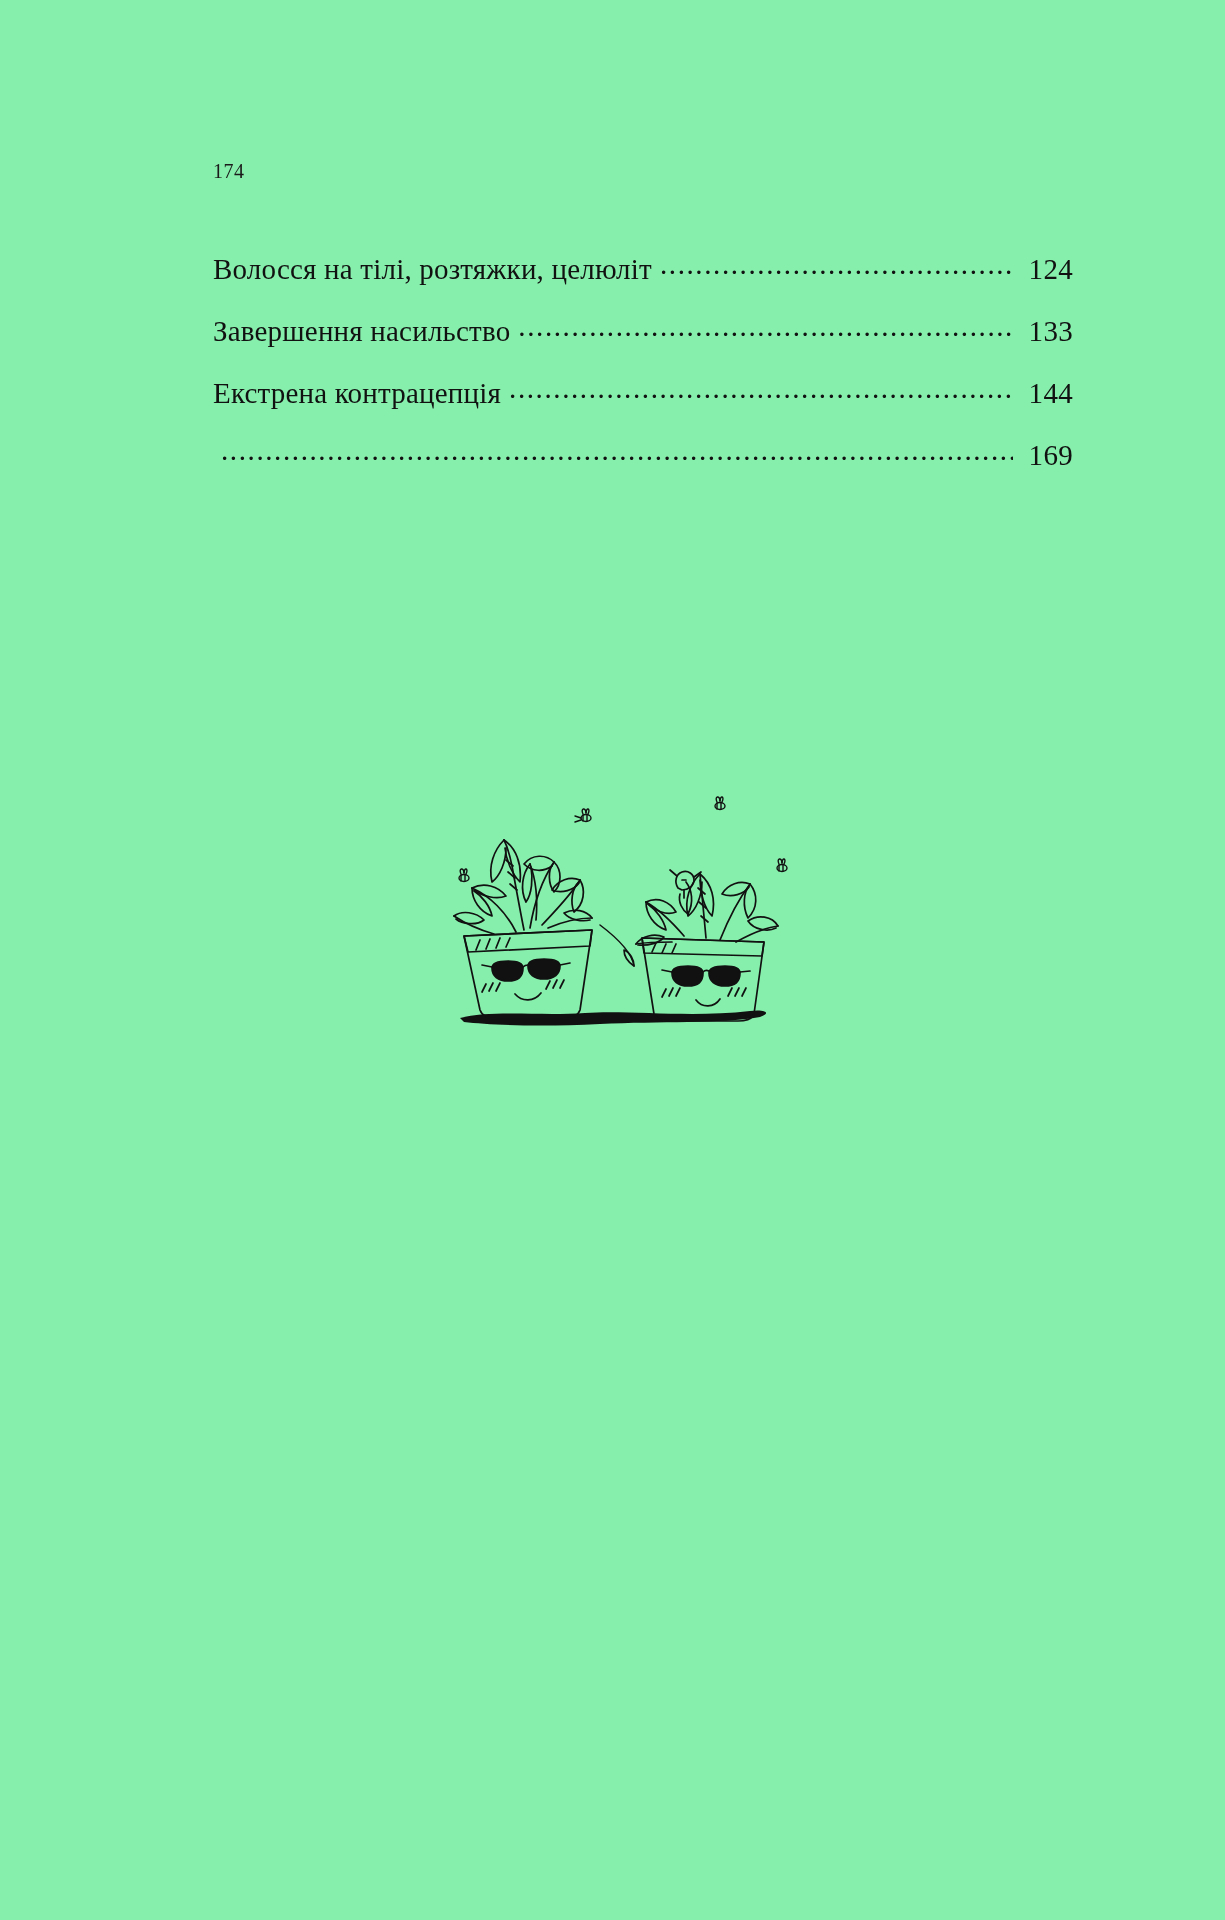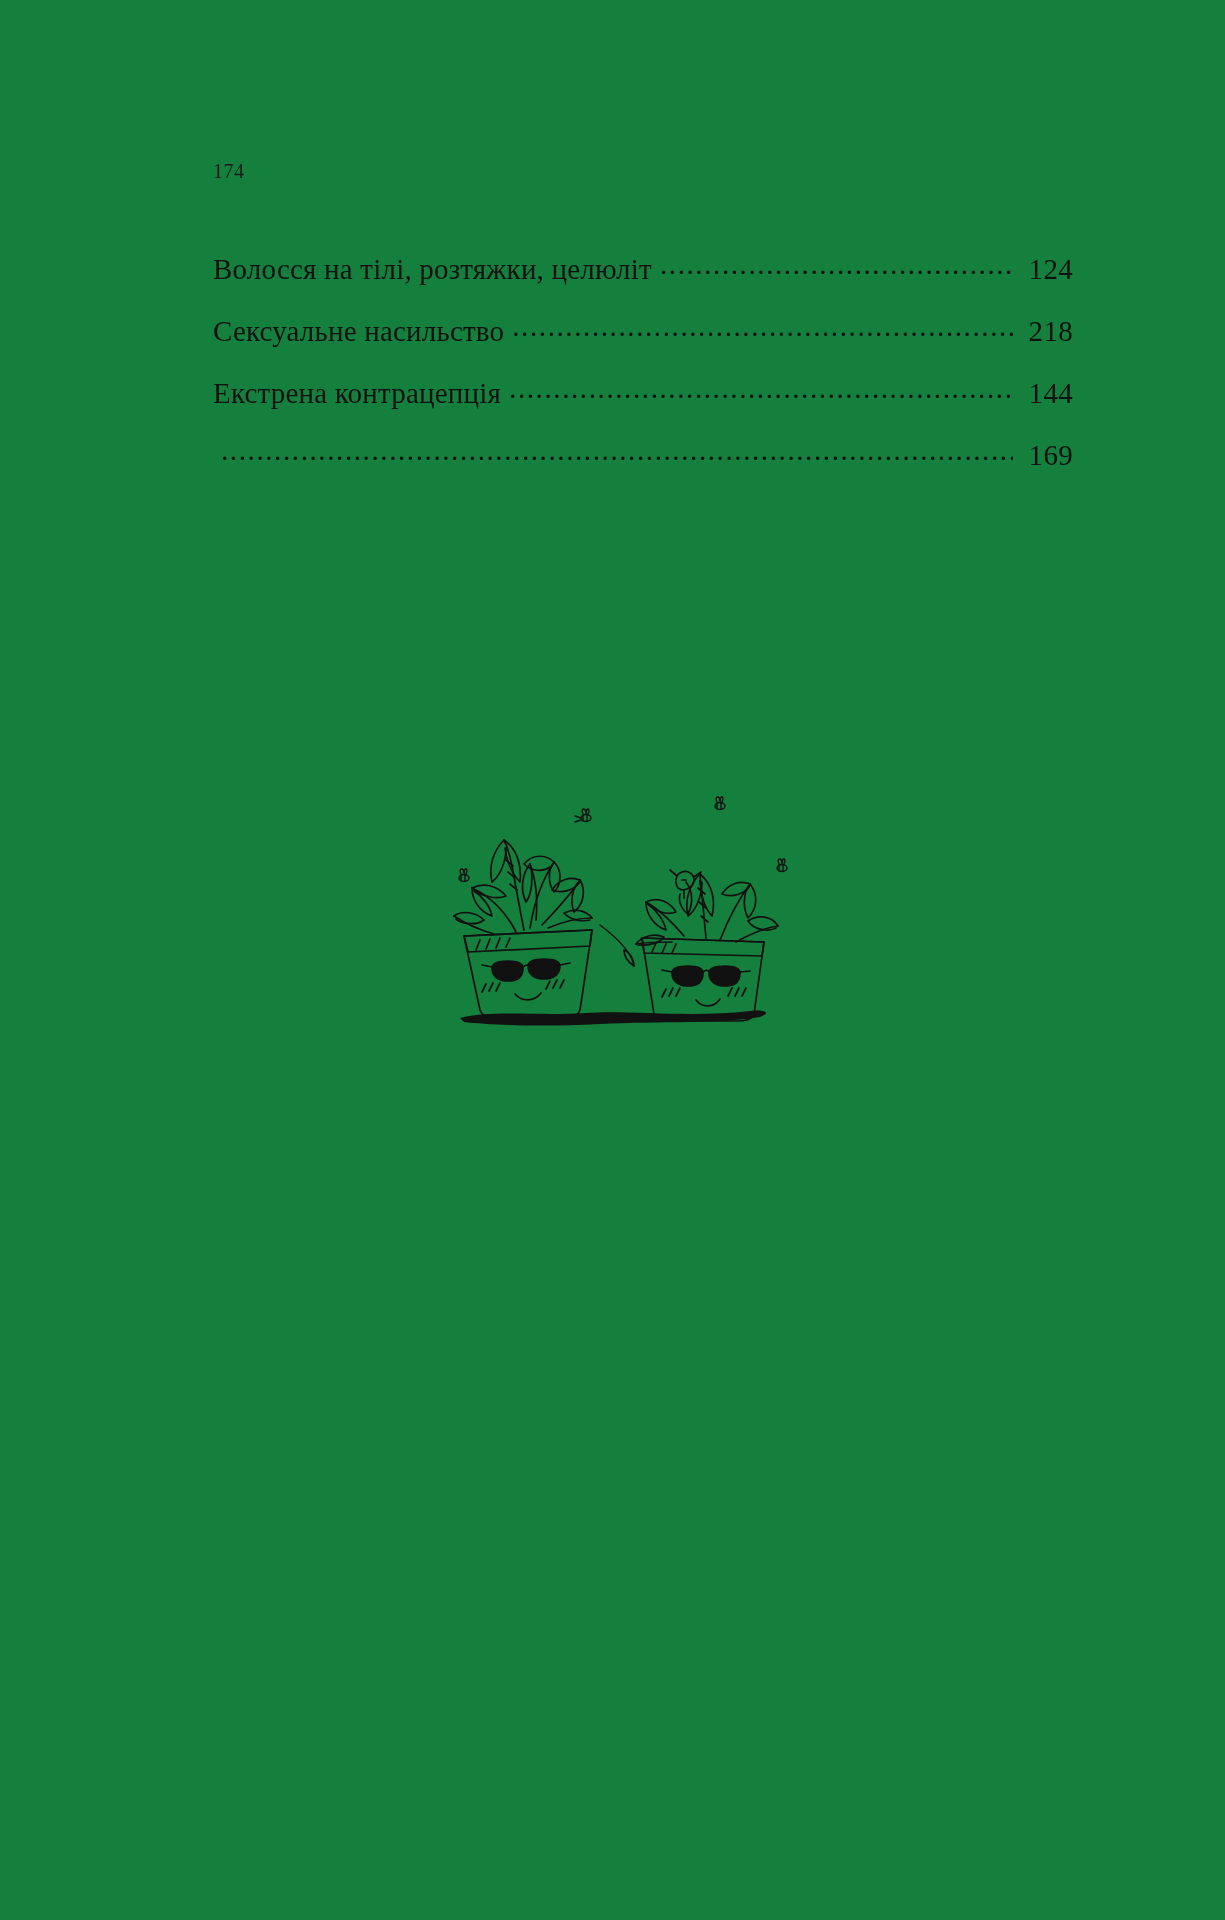--- a/index.html
+++ b/index.html
@@ -12,21 +12,21 @@
     width: 1225px;
     height: 1920px;
     position: relative;
     font-family: "Liberation Serif", "DejaVu Serif", serif;
     color: #141414;
     overflow: hidden;
   }
   .page {
     position: absolute;
     inset: 0;
-    background: #15803d;
+    background: #86efac;
   }
   .page-number {
     position: absolute;
     left: 213px;
     top: 160px;
     font-size: 20px;
     letter-spacing: 0.5px;
     color: #1a1a1a;
   }
   .toc {
@@ -96,23 +96,23 @@
 
   <div class="toc">
 
     <div class="toc-entry">
       <span class="toc-title">Волосся на тілі, розтяжки, целюліт</span>
       <span class="toc-leader"></span>
       <span class="toc-page">124</span>
     </div>
 
     <div class="toc-entry">
-      <span class="toc-title">Сексуальне насильство</span>
-      <span class="toc-leader"></span>
-      <span class="toc-page">218</span>
+      <span class="toc-title">Завершення насильство</span>
+      <span class="toc-leader"></span>
+      <span class="toc-page">133</span>
     </div>
 
     <div class="toc-entry">
       <span class="toc-title">Екстрена контрацепція</span>
       <span class="toc-leader"></span>
       <span class="toc-page">144</span>
     </div>
 
 
 

